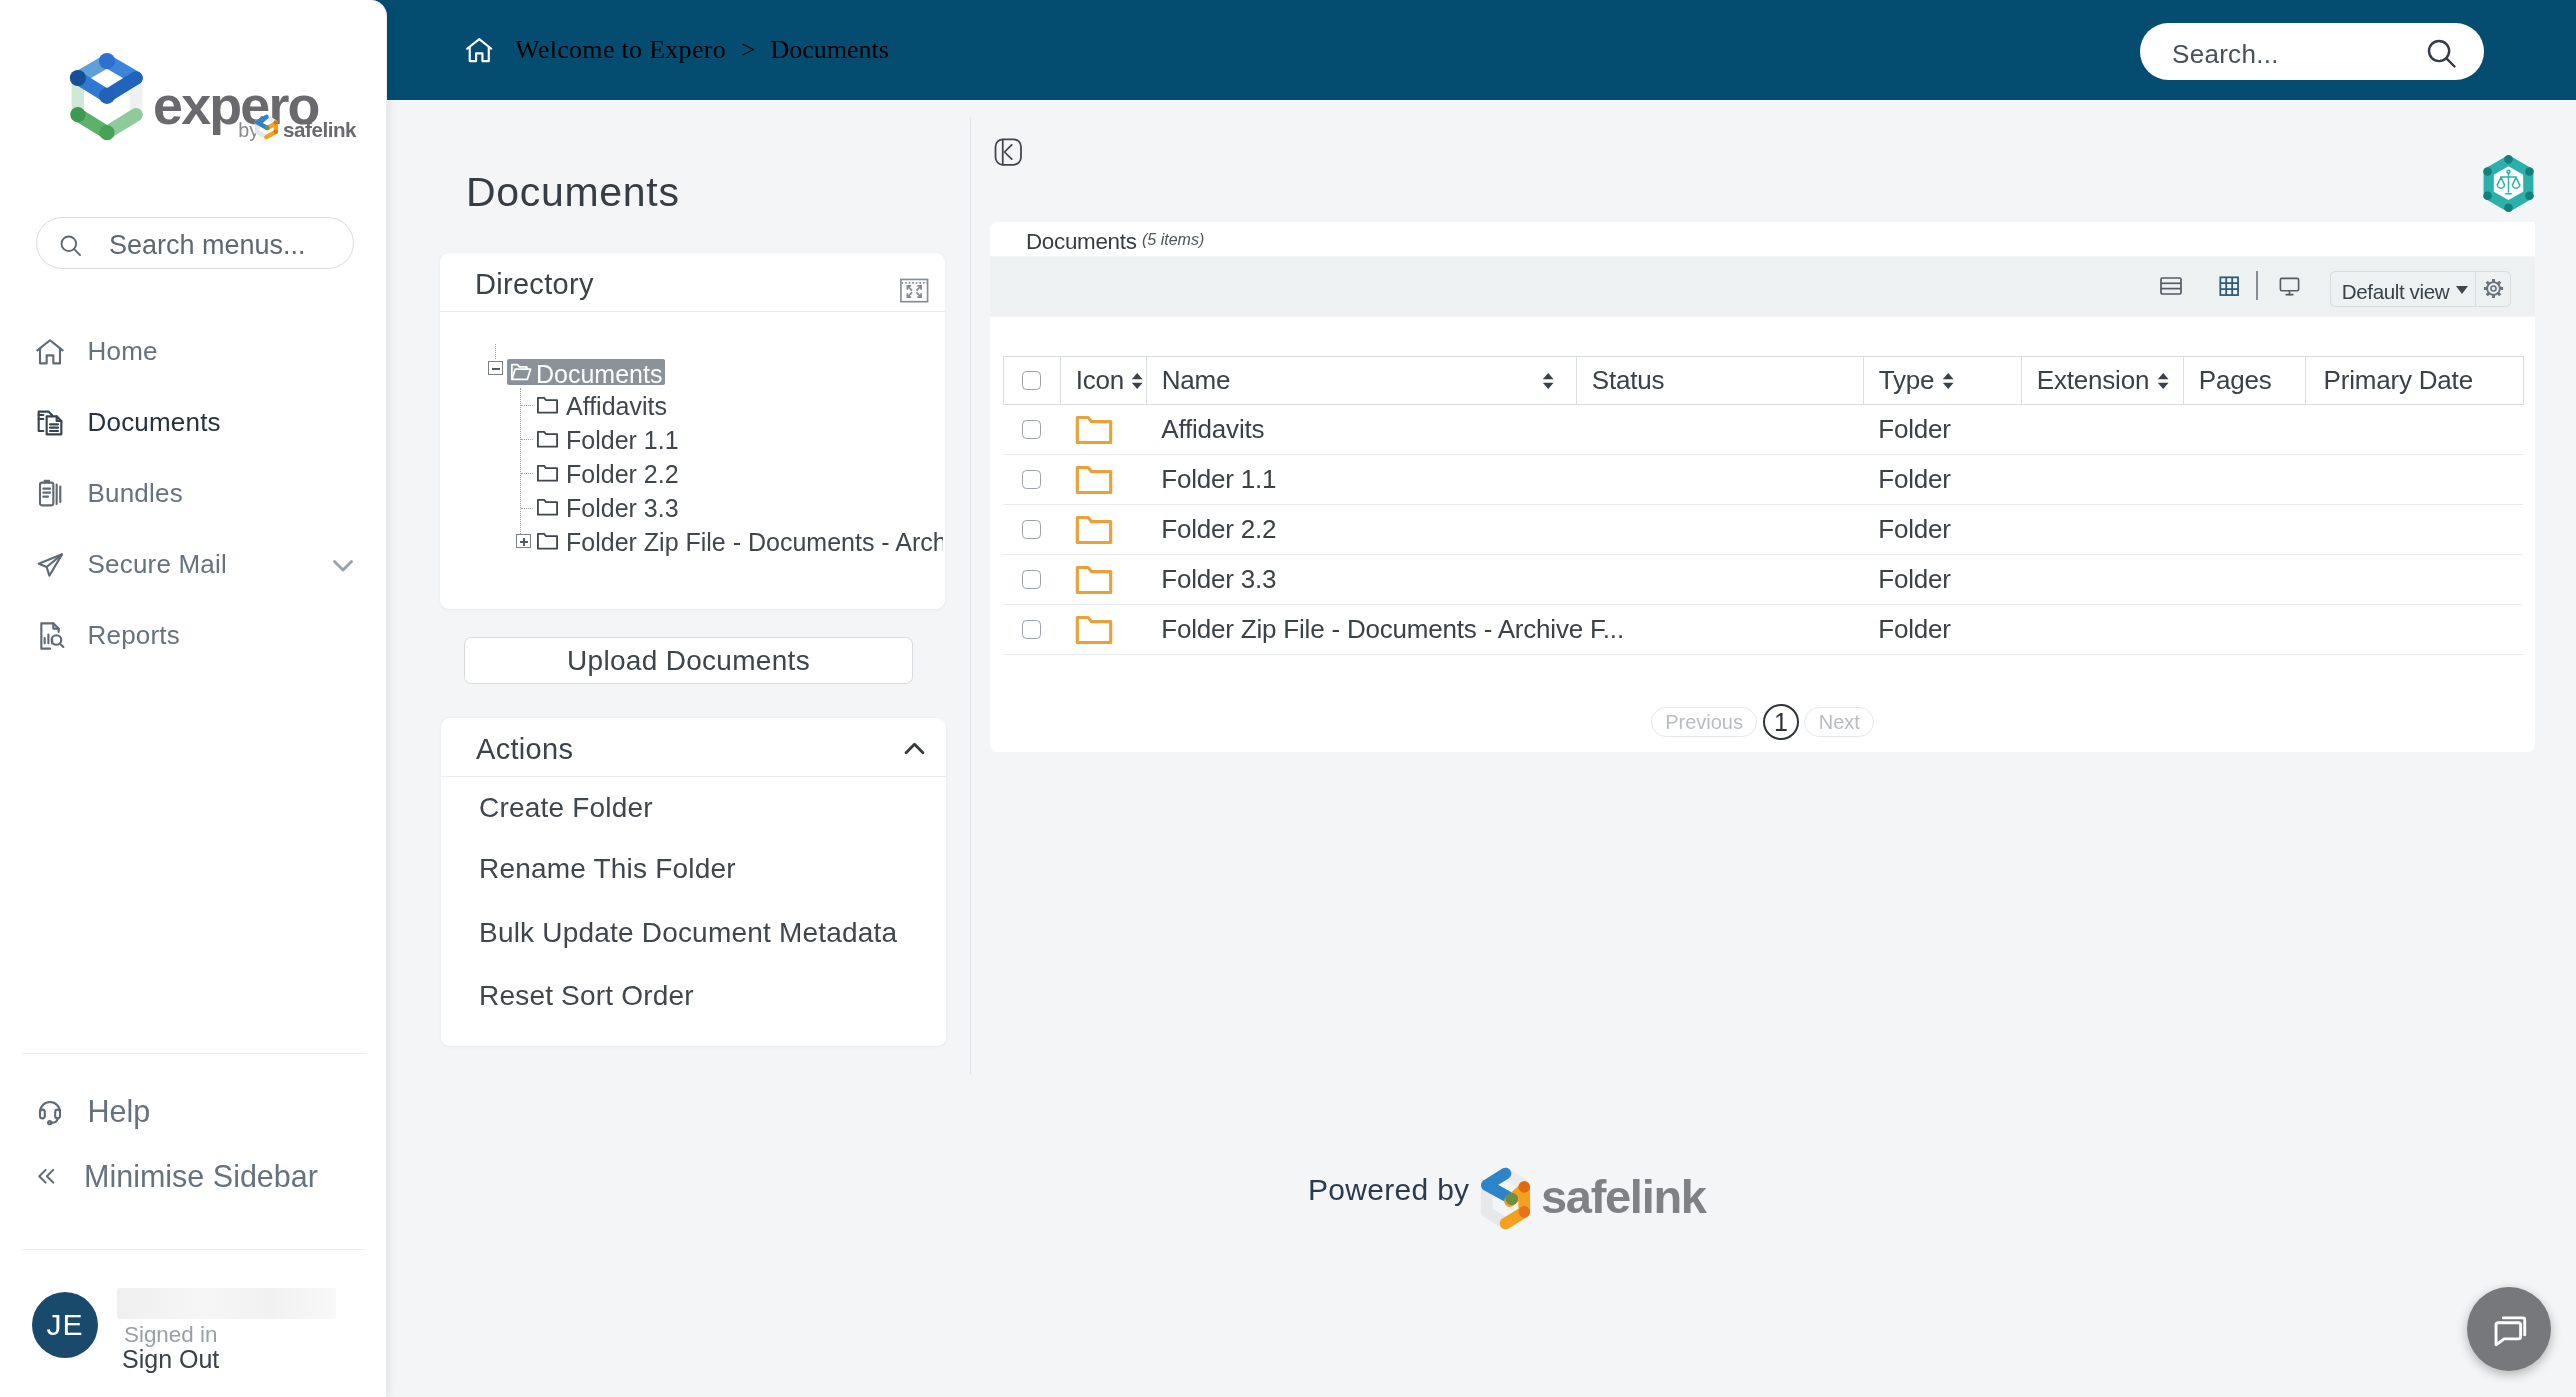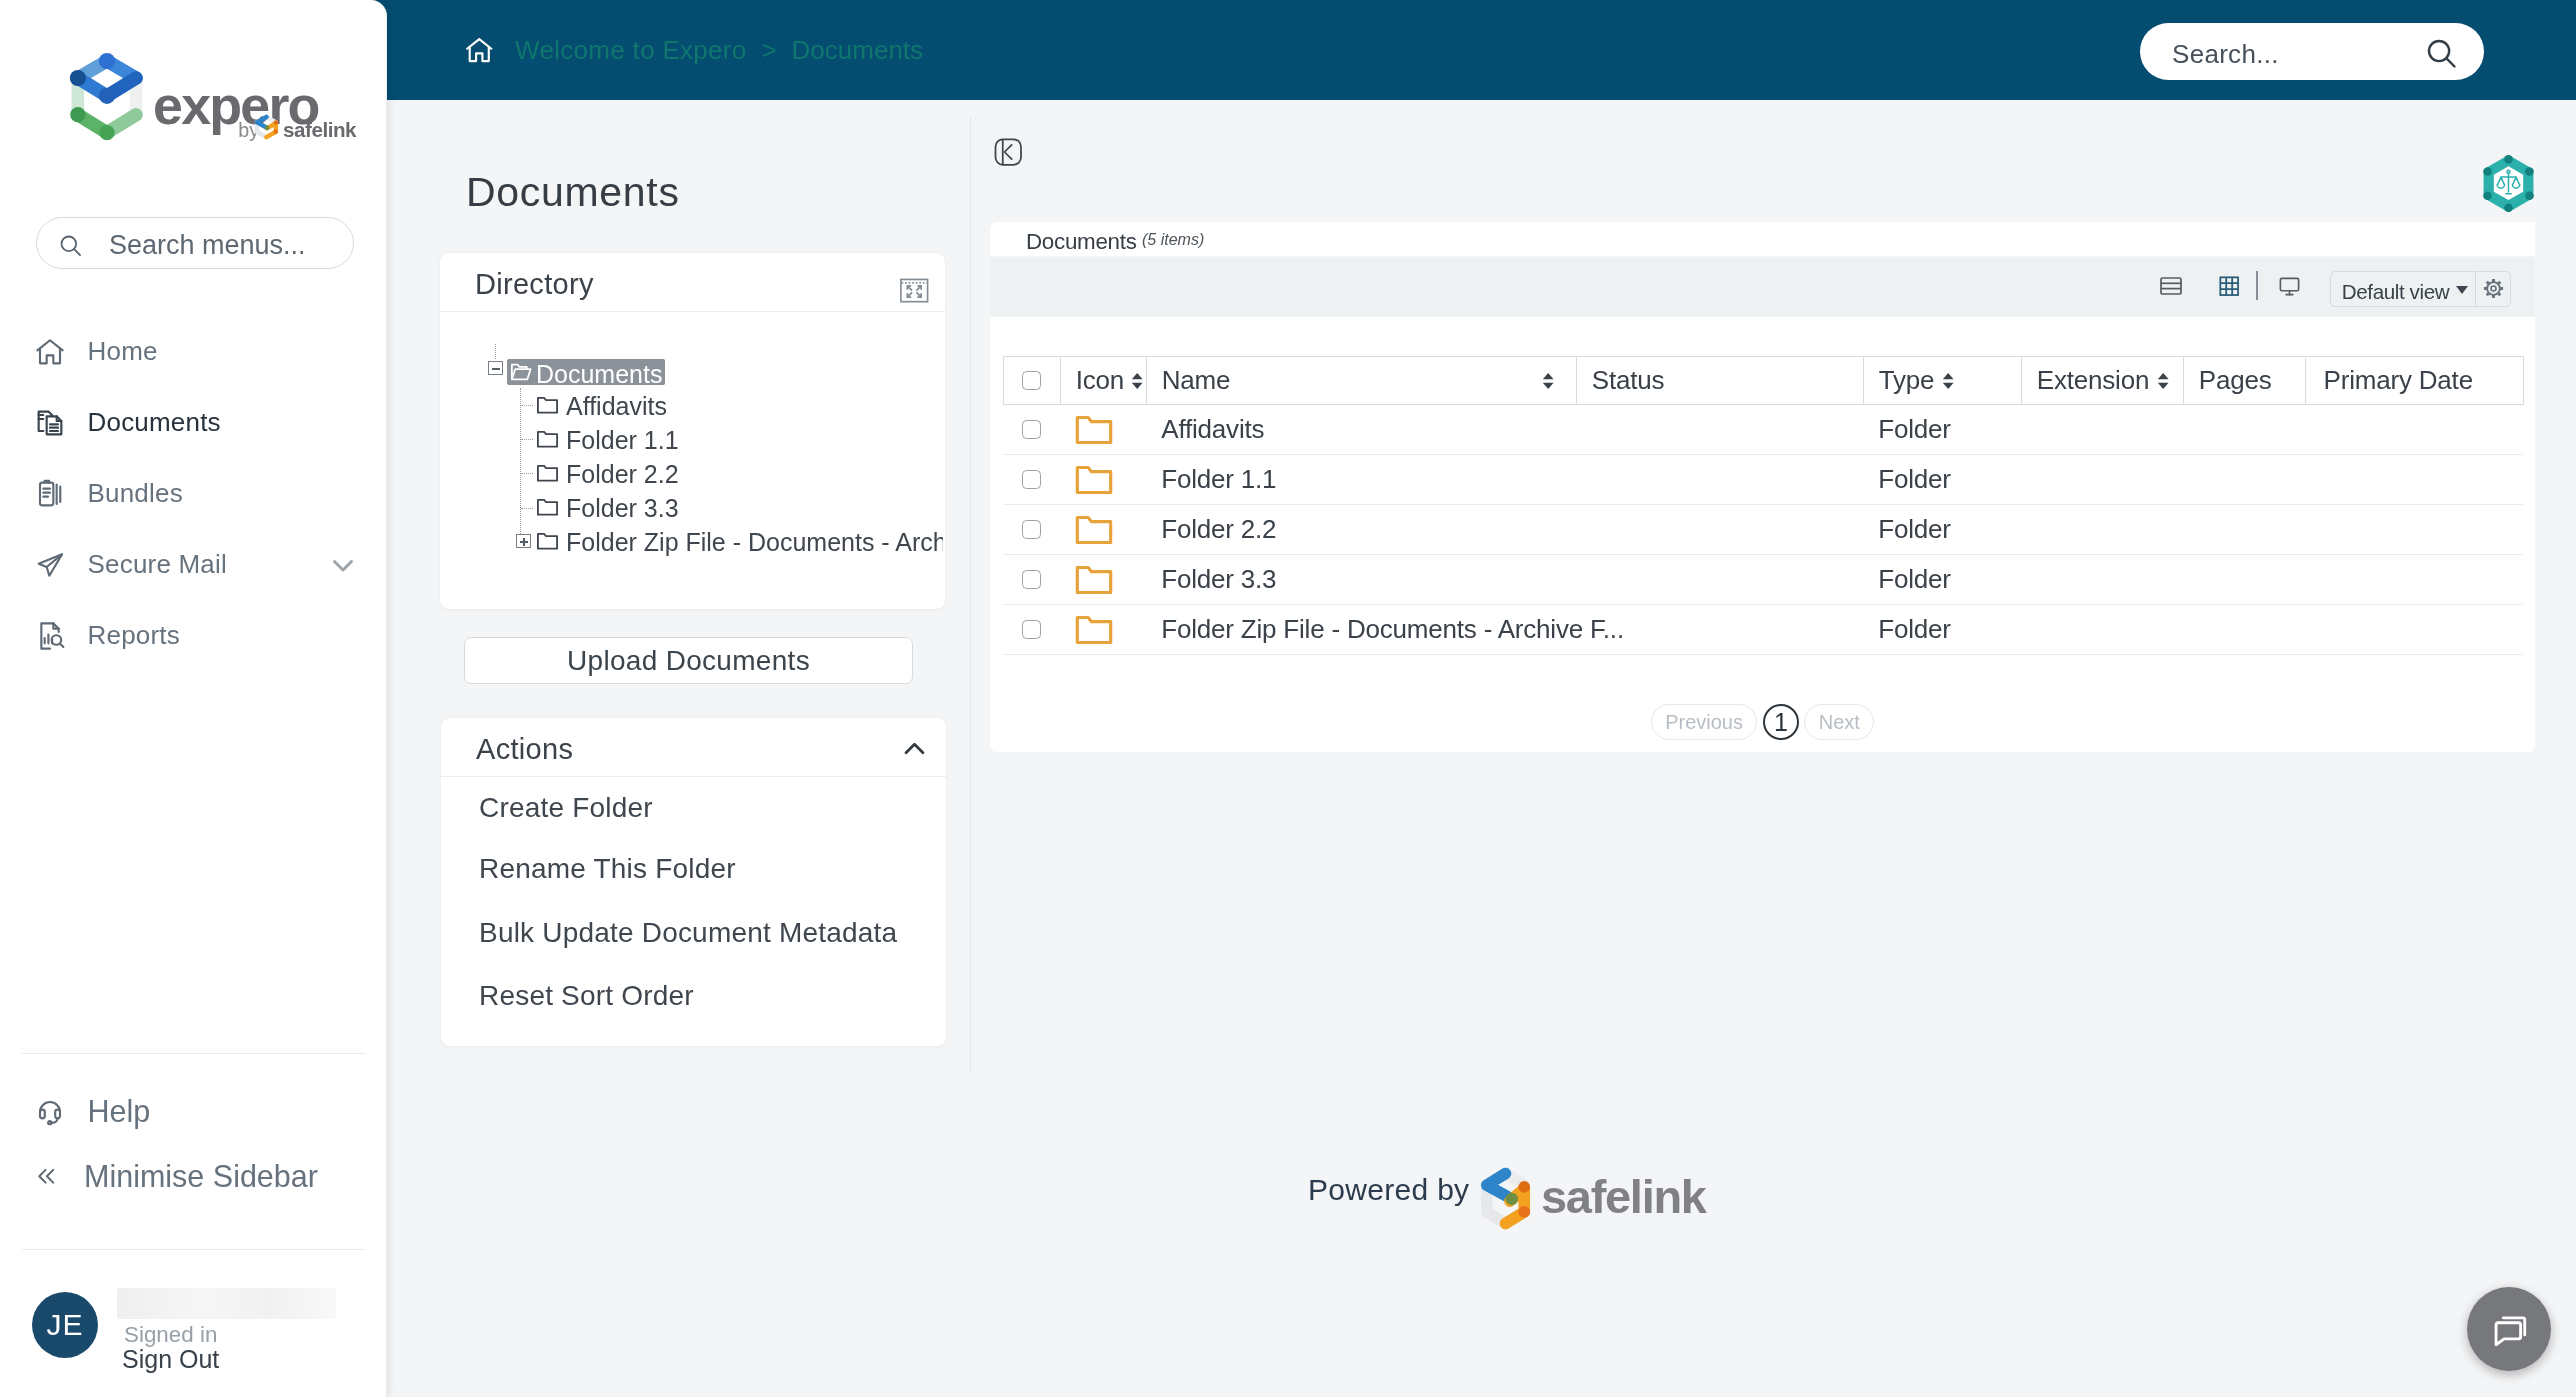--- a/index.html
+++ b/index.html
@@ -1,19 +1,19 @@
 <!DOCTYPE html>
 <html style="font-size:14.4px"><head>
 <meta charset="utf-8">
 <style>
   * { margin:0; padding:0; box-sizing:border-box; }
   html,body { width:2576px; height:1397px; overflow:hidden; }
   body { font-family:"Liberation Sans", sans-serif; background:#f4f5f6; position:relative; }
   .topbar { position:absolute; left:368px; top:0; right:0; height:100px; background:#044d70; }
-  .crumb { position:absolute; left:464px; top:0; height:100px; display:flex; align-items:center; color:#0f766e; font-size:26px; }
+  .crumb { position:absolute; left:464px; top:0; height:100px; display:flex; align-items:center; color:#000000; font-size:26px;font-family:Liberation Serif, serif; }
   .crumb .txt { margin-left:20.6px; letter-spacing:0.3px; }
   .crumb .bsep { margin:0 15.2px; font-size:25px; }
   .tsearch { position:absolute; left:2140px; top:23px; width:344px; height:57px; background:#fff; border-radius:29px; }
   .tsearch .ph { position:absolute; left:32px; top:16px; font-size:26px; color:#46505b; letter-spacing:0.3px; }
   .tsearch svg { position:absolute; right:23px; top:10.8px; }
 
   
   .sidebar { position:absolute; left:0; top:0; width:387px; height:1397px; background:#ffffff; box-shadow:2.7px 0 7.2px rgba(0,0,0,0.07); border-right:0.9px solid #ececee; border-top-right-radius:16px; z-index:5; }
   .logo { position:absolute; left:68px; top:52px; }
   .msearch { position:absolute; left:36px; top:217px; width:318px; height:52px; border:1.8px solid #d9dcde; border-radius:26px; background:#fff; }
@@ -59,21 +59,21 @@
   table.grid thead tr { height:48px; }
   table.grid thead th { border-top:1.8px solid #dadde0; border-bottom:1.8px solid #dadde0; border-left:1.8px solid #dadde0; }
   table.grid thead th:last-child { border-right:1.8px solid #dadde0; }
   table.grid tbody tr { height:50px; border-bottom:1.8px solid #e9eced; }
   .thflex { display:flex; align-items:center; }
   .cb { width:19px; height:19px; border:1.8px solid #9aa1a8; border-radius:4.5px; background:#fff; }
   .sort { display:inline-flex; flex-direction:column; margin-left:6.3px; }
   .foldericon { display:flex; }
 
   .pag { position:absolute; left:0; right:0; top:387px; display:flex; justify-content:center; align-items:center; }
-  .pbtn { height:36px; border:1.8px solid #e5e8ea; border-radius:19px; color:#b7bdc3; font-size:20px; display:flex; align-items:center; padding:0 13.5px; background:#fff; }
+  .pbtn { height:30px; border:1.8px solid #e5e8ea; border-radius:19px; color:#b7bdc3; font-size:20px; display:flex; align-items:center; padding:0 13.5px; background:#fff; }
   .pnum { width:36px; height:36px; border:2.7px solid #2c3339; border-radius:50%; color:#2c3339; font-size:25px; display:flex; align-items:center; justify-content:center; background:#fff; margin:0 5.4px; }
 
   .powered { position:absolute; left:1308px; top:1173px; font-size:30px; color:#2b3b4d; letter-spacing:0.3px; }
   .sfmark { position:absolute; left:1475px; top:1161px; }
   .sftext { position:absolute; left:1541px; top:1169px; font-size:47px; color:#808184; font-weight:bold; letter-spacing:-1.3px; }
   .chatfab { position:absolute; left:2467px; top:1287px; width:84px; height:84px; border-radius:50%; background:#77787b; box-shadow:0 3.6px 10.8px rgba(0,0,0,0.28); display:flex; align-items:center; justify-content:center; }
 </style>
 </head>
 <body>
 

